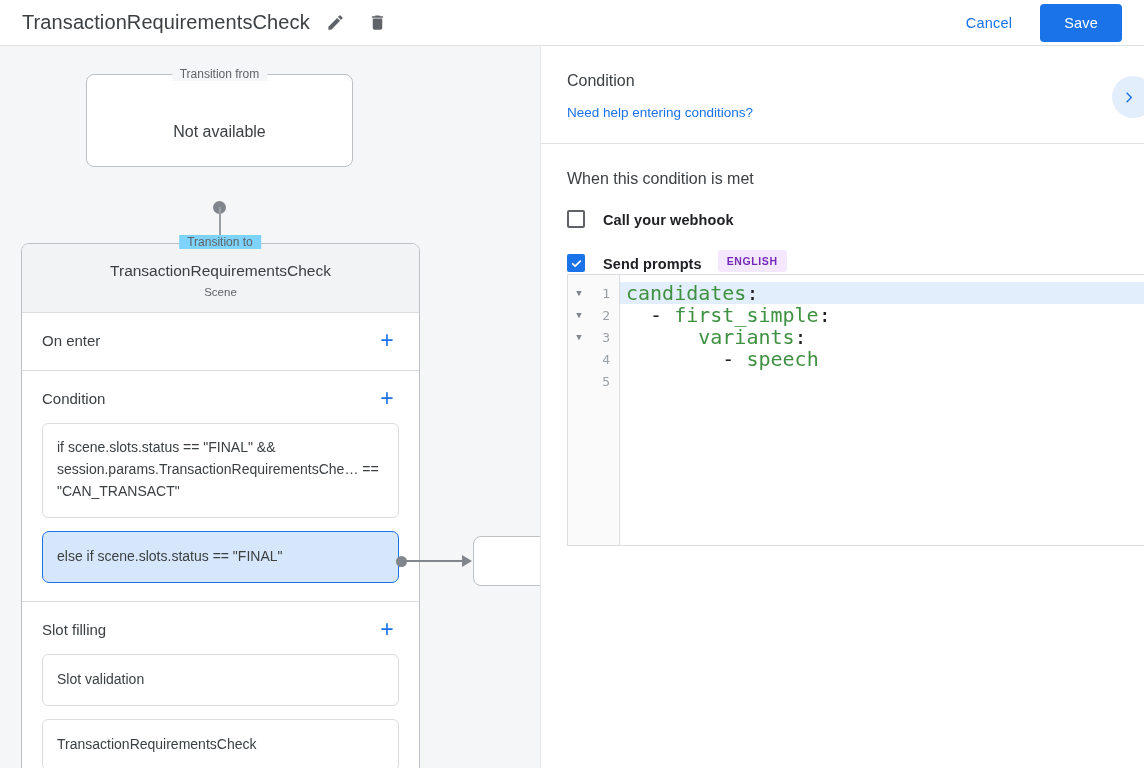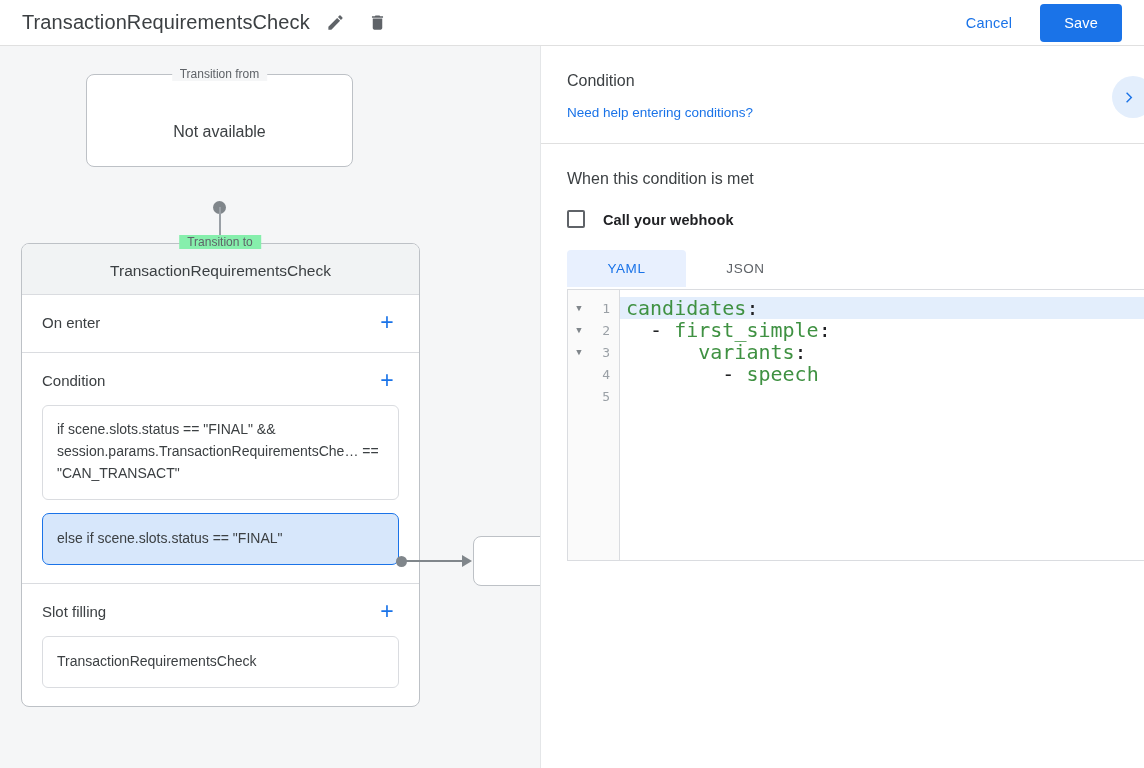--- a/index.html
+++ b/index.html
@@ -79,21 +79,21 @@
   }
 
   
   .card {
     position: absolute; left: 21px; top: 197px; width: 399px;
     background: #fff; border: 1px solid #bdc1c6; border-radius: 8px;
     overflow: hidden;
   }
   .card-legend {
     position: absolute; top: 189px; left: 220px; transform: translateX(-50%);
-    background: #86efac; padding: 0 8px; font-size: 12px; color: #5f6368;
+    background: #7dd3fc; padding: 0 8px; font-size: 12px; color: #5f6368;
     z-index: 3; white-space: nowrap;
   }
   .card-head {
     background: #f1f3f4; padding: 18px 10px 14px; text-align: center;
     border-bottom: 1px solid #dadce0;
   }
   .card-head-title { font-size: 15.5px; color: #3c4043; }
   .card-head-sub { font-size: 11.5px; color: #5f6368; margin-top: 6px; }
 
   .section { border-bottom: 1px solid #dadce0; padding: 16px 20px 18px; }
@@ -262,20 +262,21 @@
     </div>
 
     <div class="connector-dot"></div>
     <div class="connector-v"></div>
     <div class="connector-arrow"></div>
 
     <div class="card-legend">Transition to</div>
     <div class="card">
       <div class="card-head">
         <div class="card-head-title">TransactionRequirementsCheck</div>
+        <div class="card-head-sub">Scene</div>
       </div>
 
       <div class="section">
         <div class="section-row">
           <div class="section-title">On enter</div>
           <div class="plus">+</div>
         </div>
       </div>
 
       <div class="section">
@@ -285,20 +286,21 @@
         </div>
         <div class="chip tall">if scene.slots.status == "FINAL" &amp;&amp; session.params.TransactionRequirementsChe… == "CAN_TRANSACT"</div>
         <div class="chip selected">else if scene.slots.status == "FINAL"</div>
       </div>
 
       <div class="section">
         <div class="section-row">
           <div class="section-title">Slot filling</div>
           <div class="plus">+</div>
         </div>
+        <div class="chip">Slot validation</div>
         <div class="chip">TransactionRequirementsCheck</div>
       </div>
     </div>
 
     <div class="edge-dot"></div>
     <div class="edge-line"></div>
     <div class="edge-arrow"></div>
     <div class="node-next"></div>
   </div>
 
@@ -316,26 +318,31 @@
     </div>
 
     <div class="panel-sec2">
       <div class="panel-h">When this condition is met</div>
 
       <div class="chk-row">
         <div class="chk"></div>
         <div class="chk-label">Call your webhook</div>
       </div>
 
-
-
-      <div class="tabs">
-        <div class="tab active">YAML</div>
-        <div class="tab">JSON</div>
-      </div>
+      <div class="chk-row">
+        <div class="chk on">
+          <svg width="13" height="13" viewBox="0 0 24 24" fill="none" stroke-width="3.2" stroke-linecap="round" stroke-linejoin="round">
+              <path d="M5 12.5l4.5 4.5L19 7.5"></path>
+            </svg>
+        </div>
+        <div class="chk-label">Send prompts</div>
+        <div class="badge">ENGLISH</div>
+      </div>
+
+
 
       <div class="editor">
         <div class="gutter">
           <div class="gline">
             <span class="fold">▼</span>
             <span class="gnum">1</span>
           </div>
           <div class="gline">
             <span class="fold">▼</span>
             <span class="gnum">2</span>

